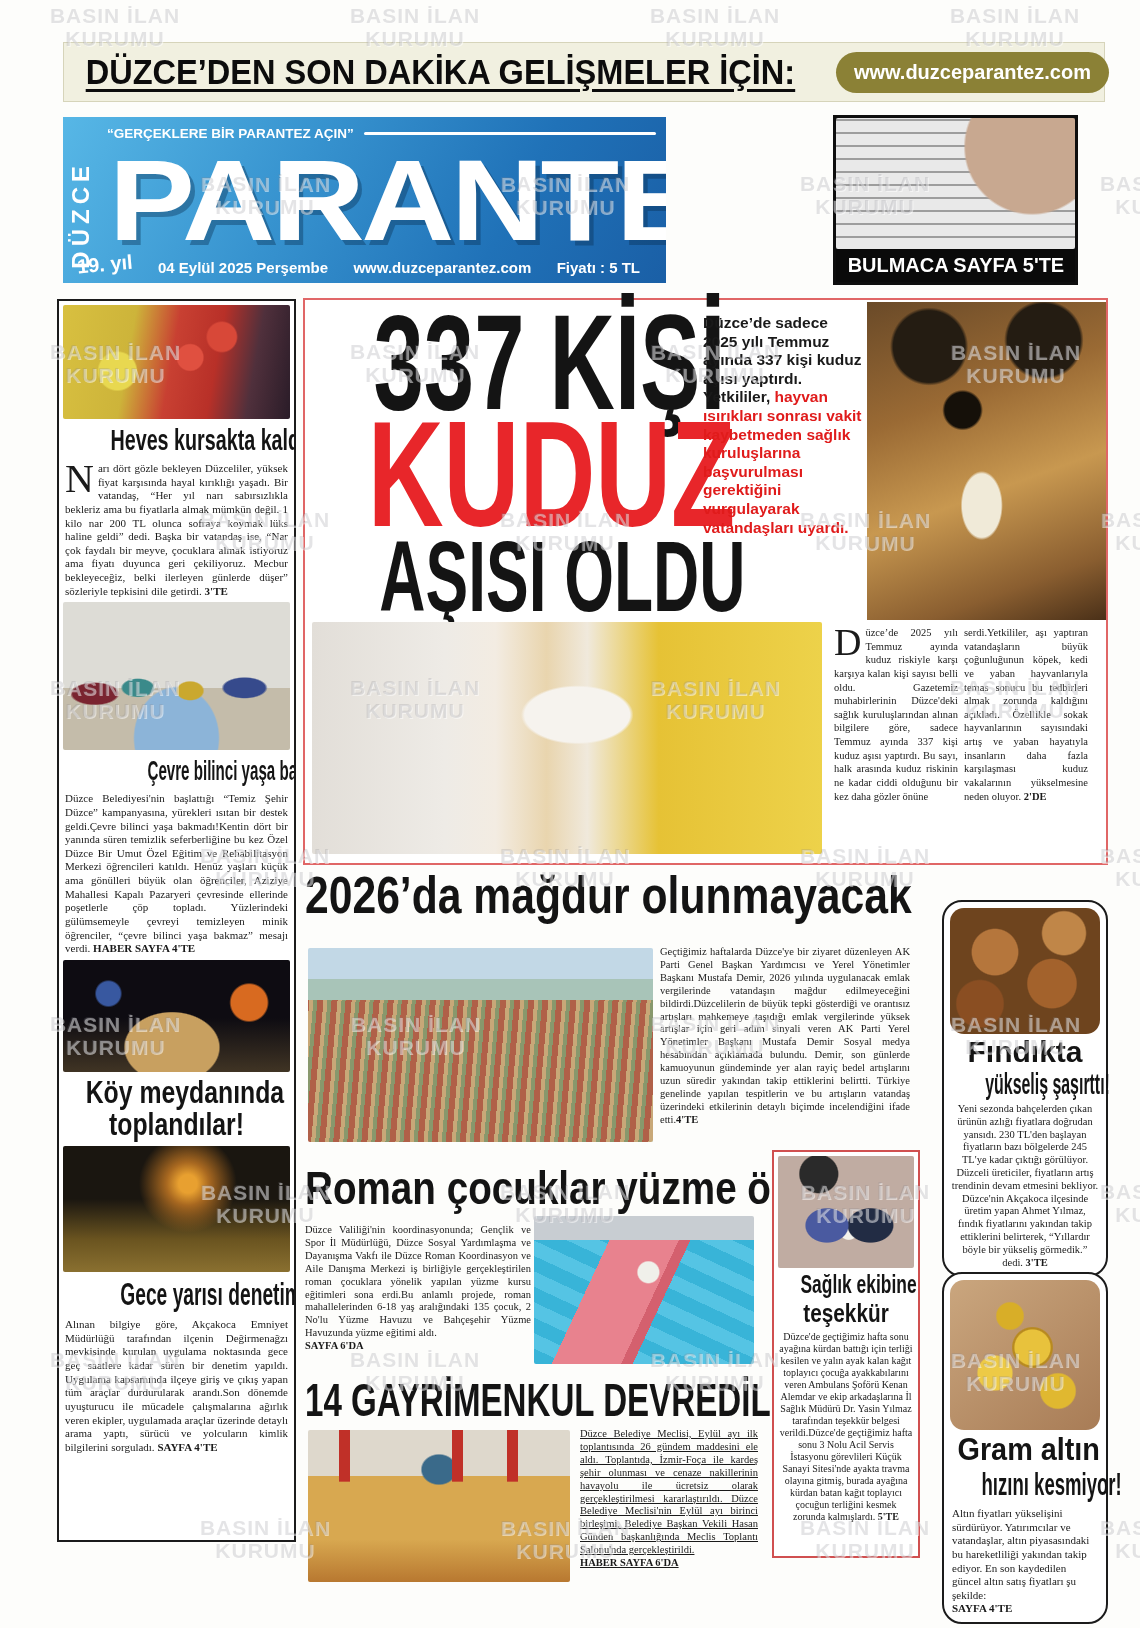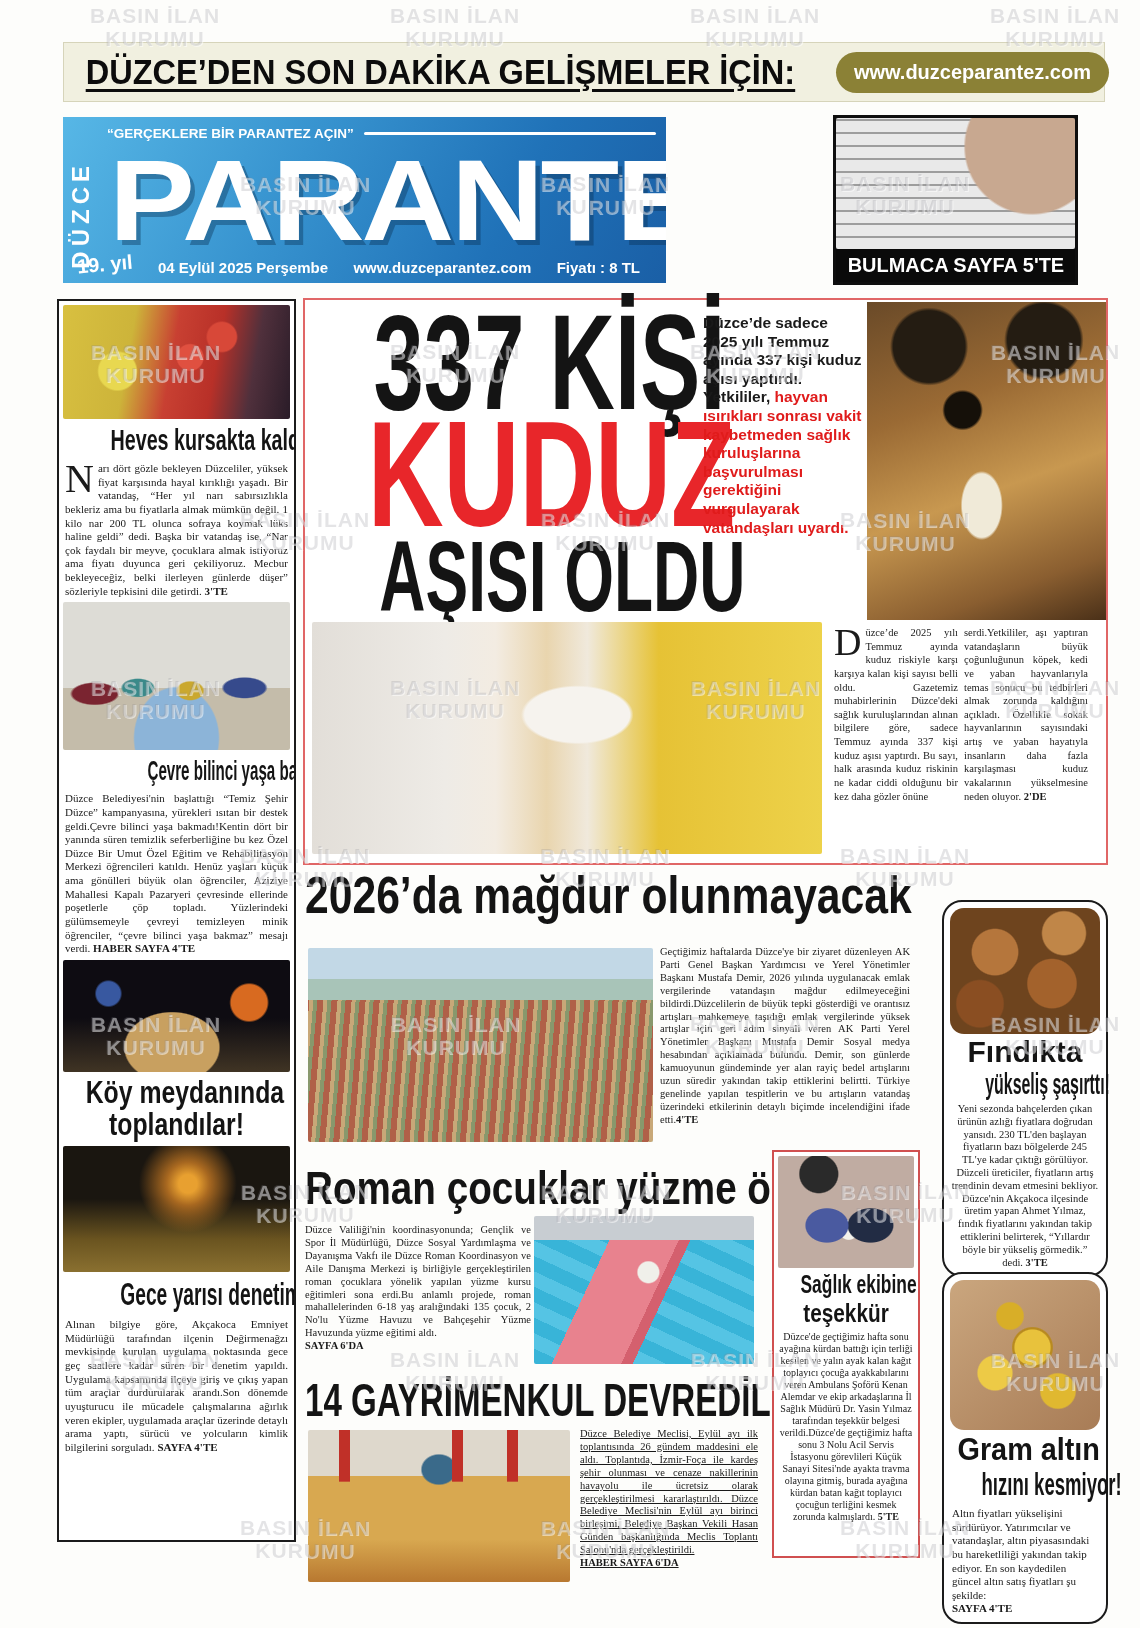--- a/index.html
+++ b/index.html
@@ -7,21 +7,21 @@
         overflow:hidden;font-family:"Liberation Serif",serif;color:#1a1a1a;}
   
   .hl{font-family:"Liberation Sans",sans-serif;font-weight:bold;color:#141414;}
   .cond{display:inline-block;white-space:nowrap;transform:scaleX(var(--sx,1));transform-origin:center;}
   .blk{display:block;}
   .ph{position:relative;overflow:hidden;background:#ccc;border-radius:2px;}
   .pref{font-weight:bold;}
   .pref-block{font-weight:bold;display:block;}
   p{margin:0;}
   
-  #wm{position:absolute;inset:0;pointer-events:none;z-index:60;margin-left:40px;}
+  #wm{position:absolute;inset:0;pointer-events:none;z-index:60;}
   .wm{position:absolute;width:210px;text-align:center;color:rgba(130,130,142,.22);
       font:bold 21px/1.1 "Liberation Sans",sans-serif;letter-spacing:1px;
       text-shadow:1px 1px 0 rgba(255,255,255,.5);}
   
   .banner{position:absolute;left:63px;top:42px;width:1040px;height:58px;background:#f1f0e0;
           border:1px solid #d6d4ba;display:flex;align-items:center;justify-content:center;gap:14px;}
   .banner-text{font-family:"Liberation Sans",sans-serif;font-weight:bold;font-size:35px;
                --sx:.93;text-decoration:underline;text-underline-offset:5px;color:#0c0c0c;}
   .banner-badge{background:#8b8136;color:#fff;font-family:"Liberation Sans",sans-serif;
                 font-weight:bold;font-size:20px;padding:9px 18px;border-radius:24px;white-space:nowrap;}
@@ -176,21 +176,21 @@
     <div class="tagline-row">
       <span class="tagline">“GERÇEKLERE BİR PARANTEZ AÇIN”</span>
       <span class="tagline-line"></span>
     </div>
     <div class="city-vert">DÜZCE</div>
     <div class="brand">PARANTEZ</div>
     <div class="mast-bottom">
       <span class="year">19. yıl</span>
       <span class="mdate">04 Eylül 2025 Perşembe</span>
       <span class="msite">www.duzceparantez.com</span>
-      <span class="mprice">Fiyatı : 8 TL</span>
+      <span class="mprice">Fiyatı : 5 TL</span>
     </div>
   </div>
 
   <div class="puzzle">
     <div class="ph ph-crossword"></div>
     <div class="puzzle-label">
       <span class="pzl cond">BULMACA SAYFA 5'TE</span>
     </div>
   </div>
 

